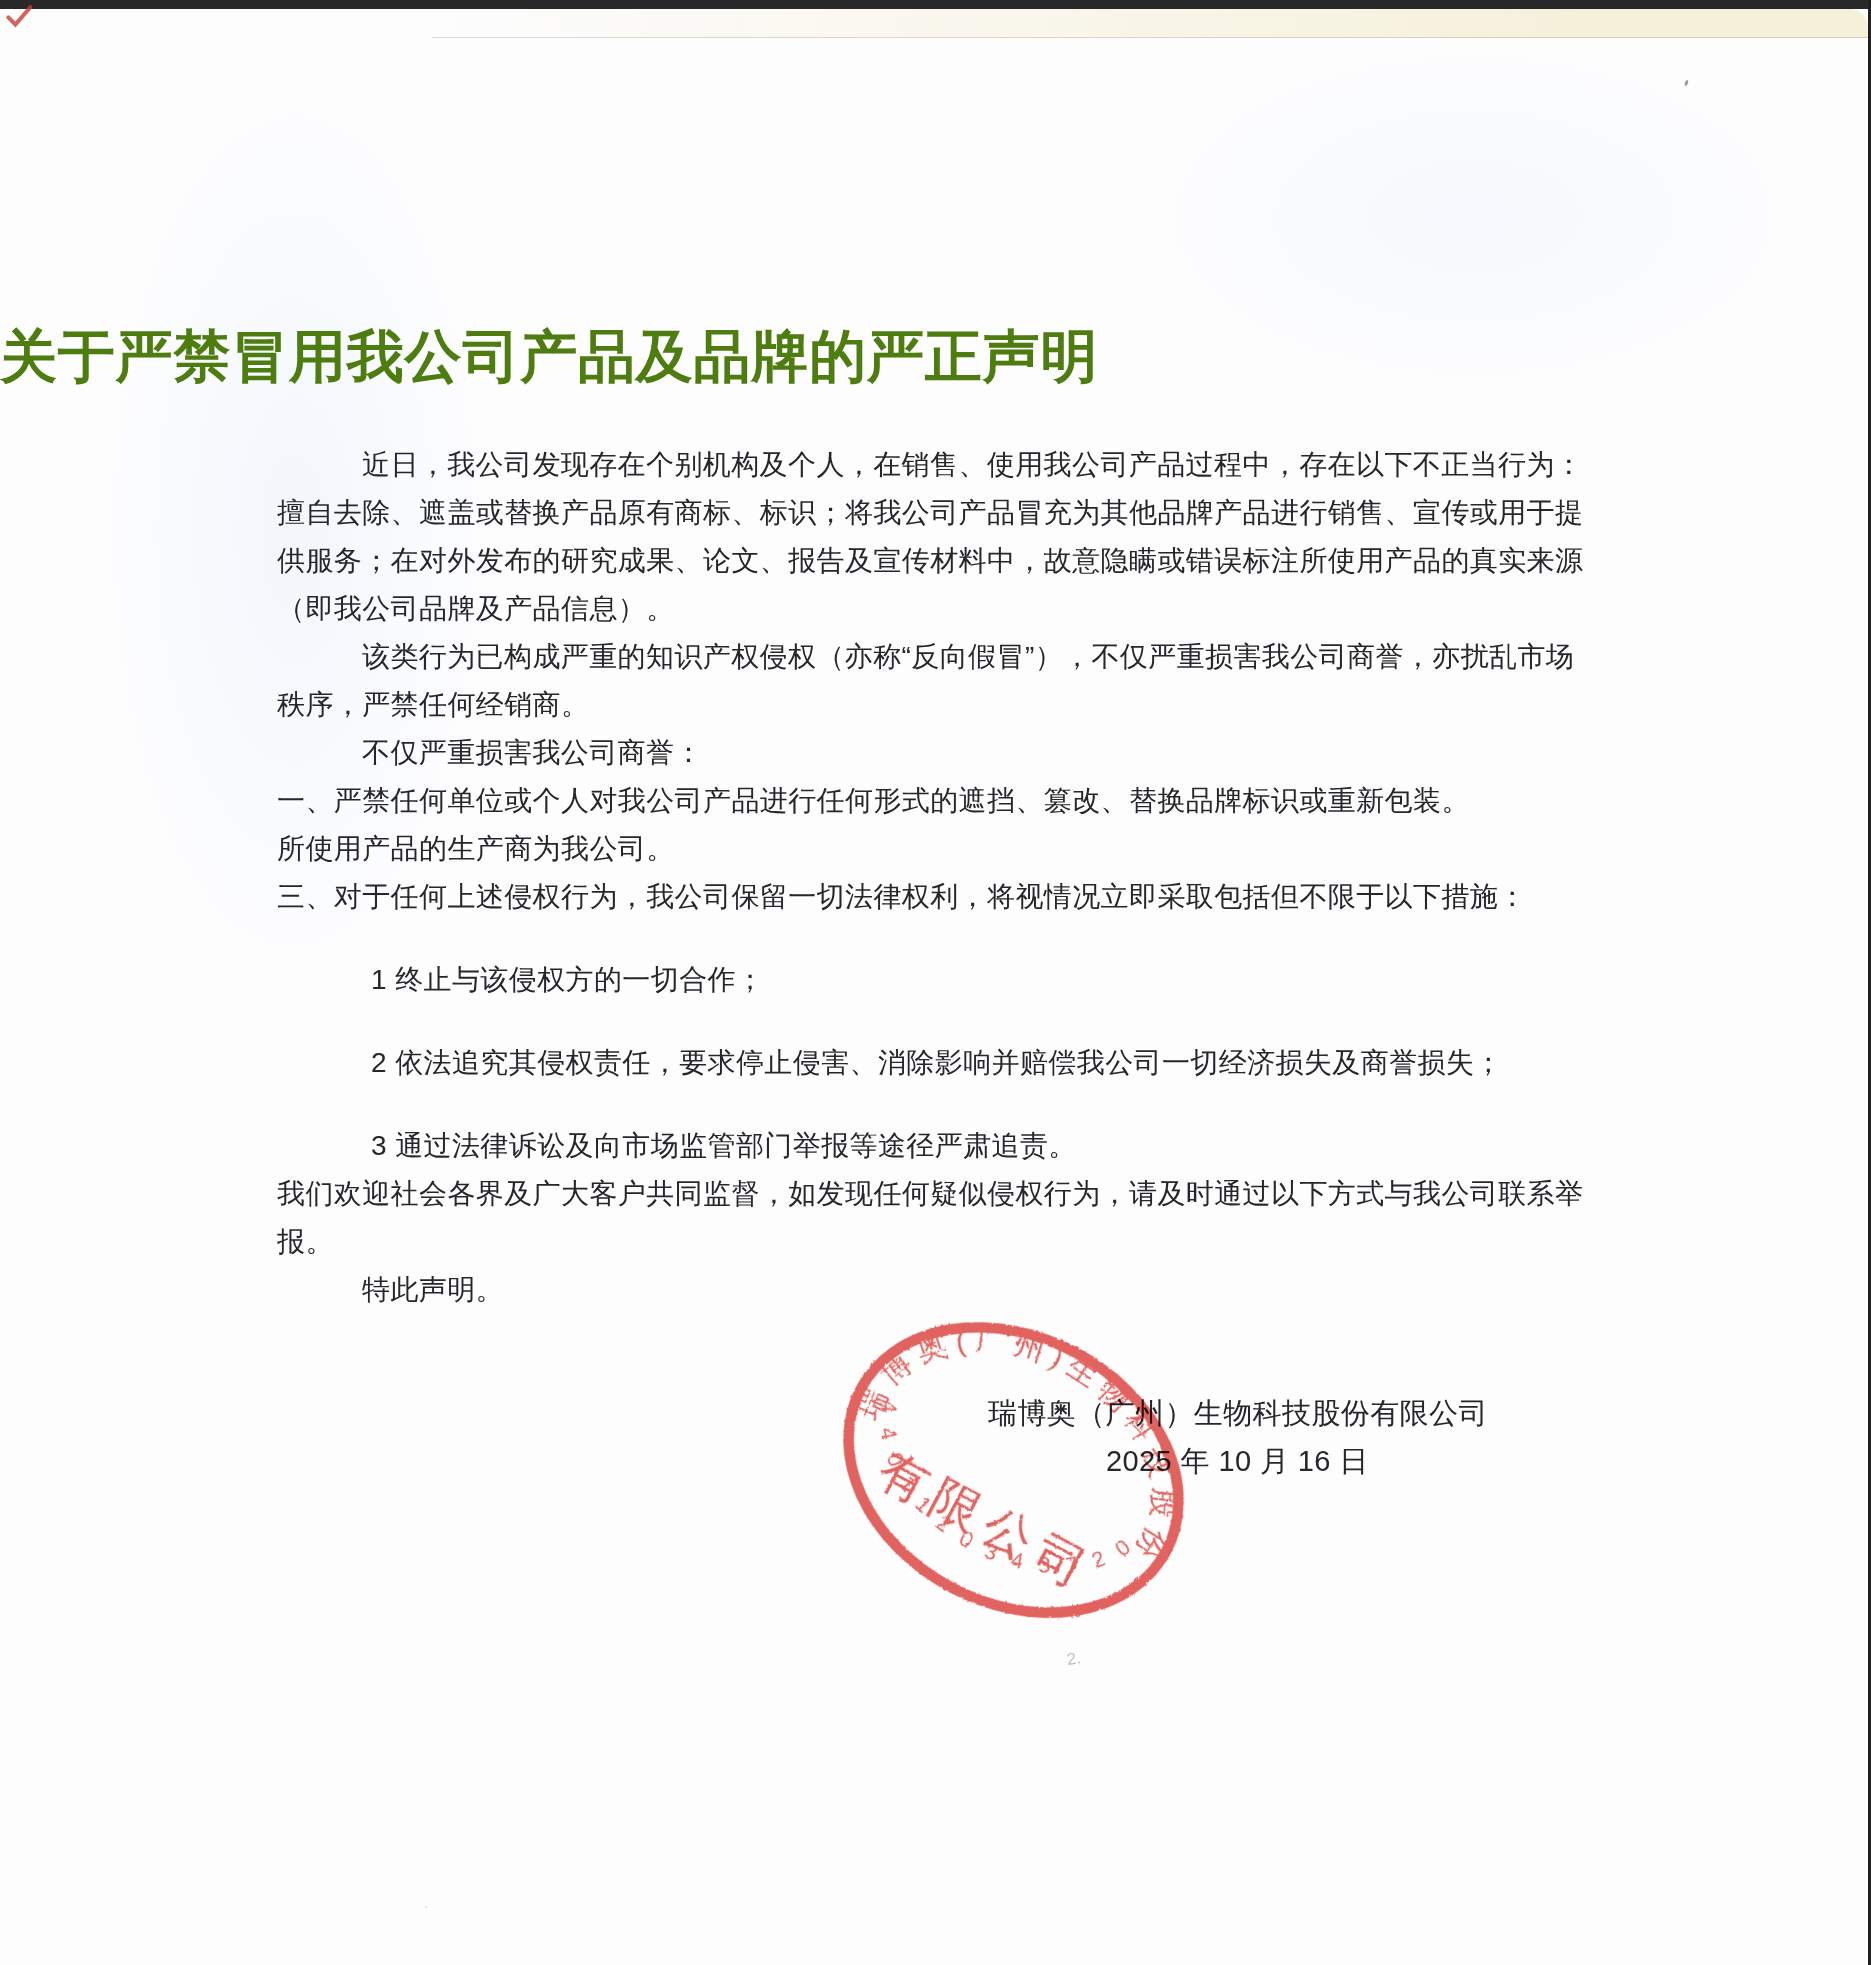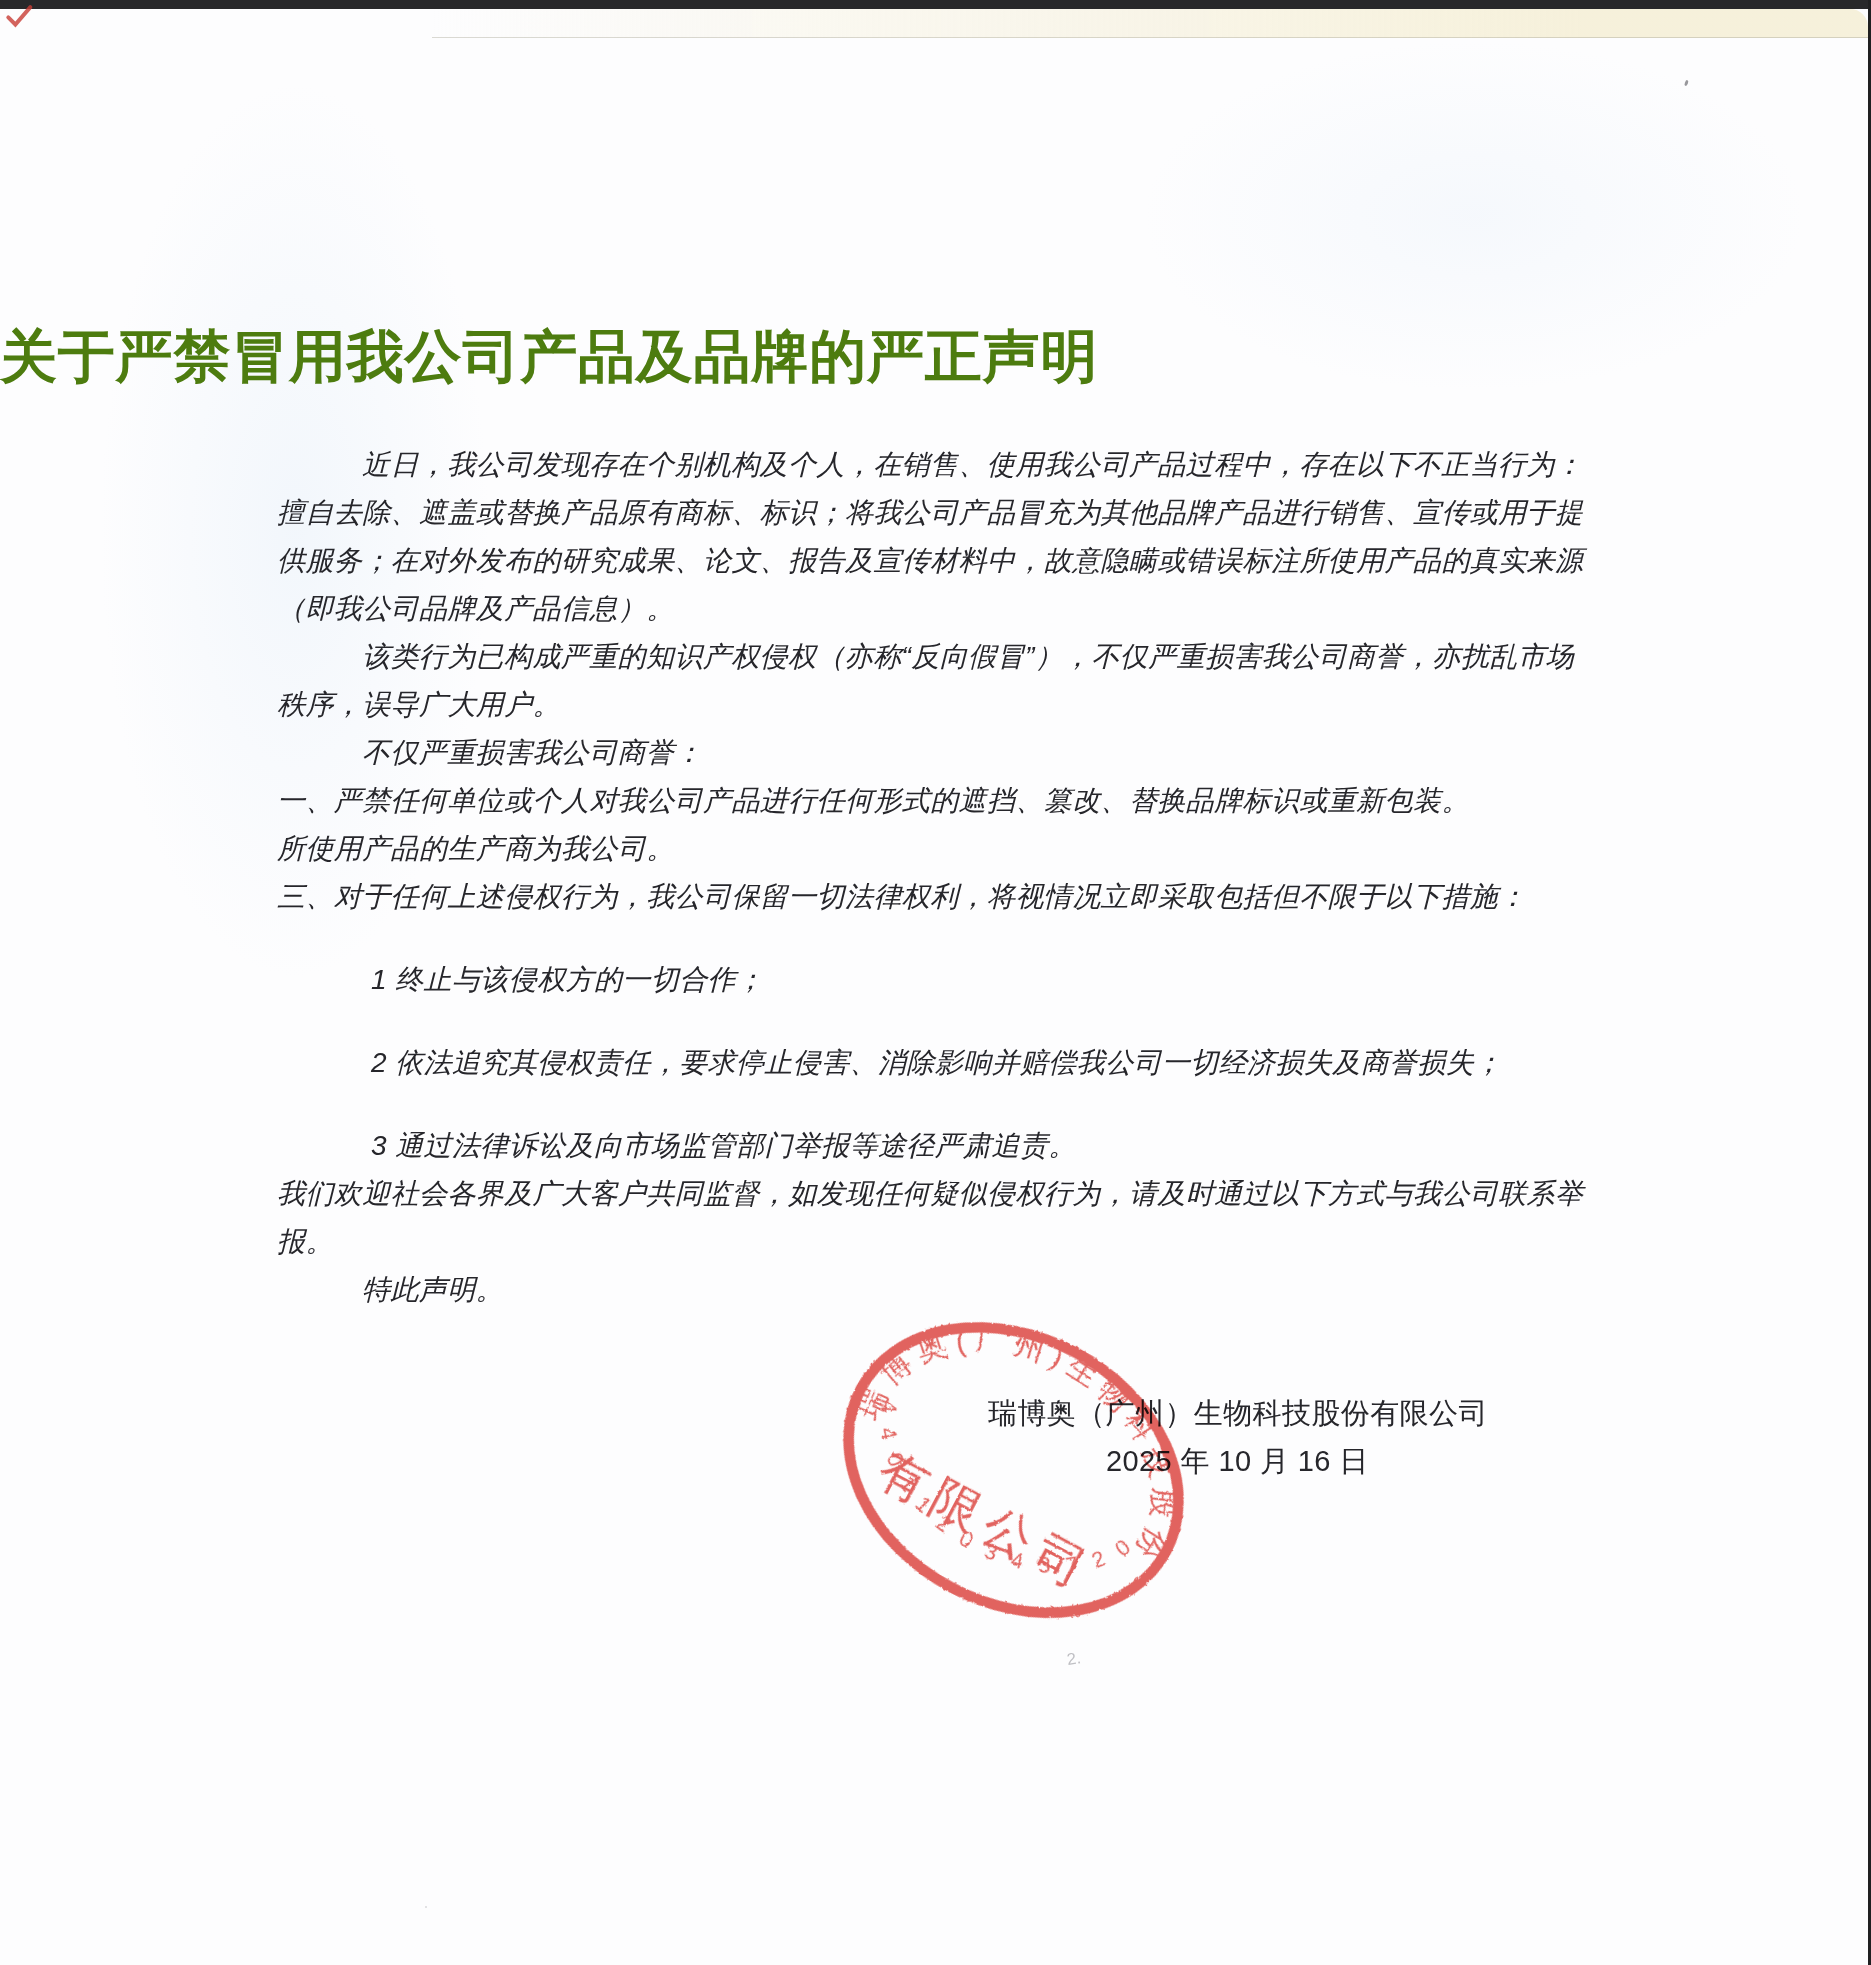--- a/index.html
+++ b/index.html
@@ -33,21 +33,21 @@
 
   
   .doc-title{
     position:absolute;left:0;top:319px;width:100%;
     margin:0;text-align:left;
     font-size:57px;font-weight:700;color:#4d7c0f;letter-spacing:0.8px;
   }
   
   .doc-body{
     position:absolute;left:277px;top:441px;width:1328px;
-    font-size:28px;line-height:48px;letter-spacing:0.4px;font-style:italic;
+    font-size:28px;line-height:48px;letter-spacing:0.4px;
   }
   .doc-line{height:48px;white-space:nowrap;}
   .flush{padding-left:0;}
   .indent-2{padding-left:85px;}
   .indent-3{padding-left:94px;margin-top:35px;}
 
   
   .sig-company{position:absolute;left:988px;top:1394px;font-size:29px;letter-spacing:0.4px;}
   .sig-date{position:absolute;left:1106px;top:1442px;font-size:29px;letter-spacing:0.4px;}
 
@@ -78,21 +78,21 @@
 
   <h1 class="doc-title">关于严禁冒用我公司产品及品牌的严正声明</h1>
 
   <div class="doc-body">
 
   <div class="doc-line indent-2">近日，我公司发现存在个别机构及个人，在销售、使用我公司产品过程中，存在以下不正当行为：</div>
       <div class="doc-line flush">擅自去除、遮盖或替换产品原有商标、标识；将我公司产品冒充为其他品牌产品进行销售、宣传或用于提</div>
       <div class="doc-line flush">供服务；在对外发布的研究成果、论文、报告及宣传材料中，故意隐瞒或错误标注所使用产品的真实来源</div>
       <div class="doc-line flush">（即我公司品牌及产品信息）。</div>
       <div class="doc-line indent-2">该类行为已构成严重的知识产权侵权（亦称“反向假冒”），不仅严重损害我公司商誉，亦扰乱市场</div>
-      <div class="doc-line flush">秩序，误导广大用户。</div>
+      <div class="doc-line flush">秩序，严禁任何经销商。</div>
       <div class="doc-line indent-2">不仅严重损害我公司商誉：</div>
       <div class="doc-line flush">一、严禁任何单位或个人对我公司产品进行任何形式的遮挡、篡改、替换品牌标识或重新包装。</div>
       <div class="doc-line flush">所使用产品的生产商为我公司。</div>
       <div class="doc-line flush">三、对于任何上述侵权行为，我公司保留一切法律权利，将视情况立即采取包括但不限于以下措施：</div>
       <div class="doc-line indent-3">1  终止与该侵权方的一切合作；</div>
       <div class="doc-line indent-3">2  依法追究其侵权责任，要求停止侵害、消除影响并赔偿我公司一切经济损失及商誉损失；</div>
       <div class="doc-line indent-3">3  通过法律诉讼及向市场监管部门举报等途径严肃追责。</div>
       <div class="doc-line flush">我们欢迎社会各界及广大客户共同监督，如发现任何疑似侵权行为，请及时通过以下方式与我公司联系举</div>
       <div class="doc-line flush">报。</div>
       <div class="doc-line indent-2">特此声明。</div>

